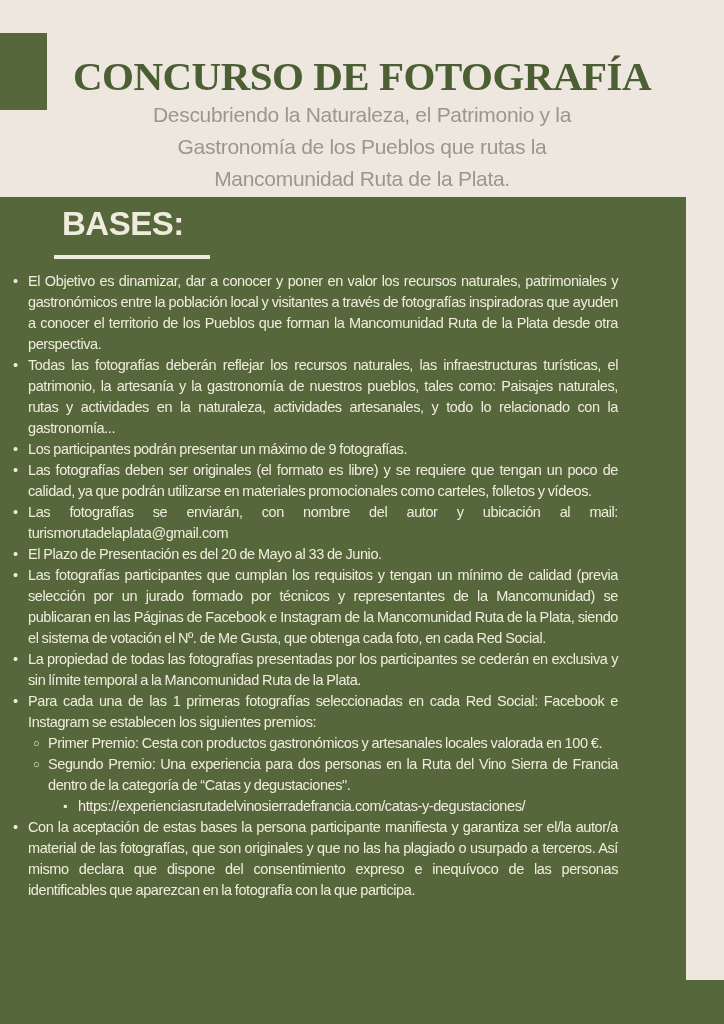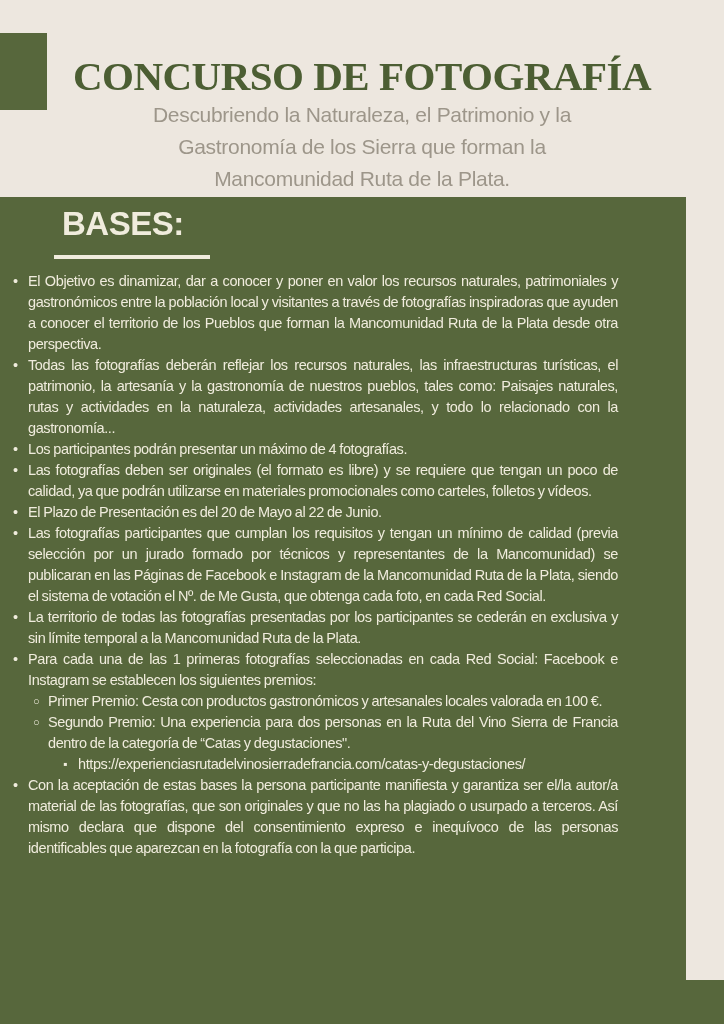--- a/index.html
+++ b/index.html
@@ -91,35 +91,36 @@
 <body>
 
 <div class="page">
 
   <div class="corner-square"></div>
 
   <div class="title">CONCURSO DE FOTOGRAFÍA</div>
 
   <div class="subtitle">
     <div>Descubriendo la Naturaleza, el Patrimonio y la</div>
-    <div>Gastronomía de los Sierra que forman la</div>
+    <div>Gastronomía de los Pueblos que rutas la</div>
     <div>Mancomunidad Ruta de la Plata.</div>
   </div>
 
   <div class="panel">
     <div class="bases-heading">BASES:</div>
     <div class="bases-underline"></div>
     <ul class="bases-list">
         <li class="lvl1"><span>El Objetivo es dinamizar, dar a conocer y poner en valor los recursos naturales, patrimoniales y gastronómicos entre la población local y visitantes a través de fotografías inspiradoras que ayuden a conocer el territorio de los Pueblos que forman la Mancomunidad Ruta de la Plata desde otra perspectiva.</span></li>
         <li class="lvl1"><span>Todas las fotografías deberán reflejar los recursos naturales, las infraestructuras turísticas, el patrimonio, la artesanía y la gastronomía de nuestros pueblos, tales como: Paisajes naturales, rutas y actividades en la naturaleza, actividades artesanales, y todo lo relacionado con la gastronomía...</span></li>
-        <li class="lvl1"><span>Los participantes podrán presentar un máximo de 4 fotografías.</span></li>
+        <li class="lvl1"><span>Los participantes podrán presentar un máximo de 9 fotografías.</span></li>
         <li class="lvl1"><span>Las fotografías deben ser originales (el formato es libre) y se requiere que tengan un poco de calidad, ya que podrán utilizarse en materiales promocionales como carteles, folletos y vídeos.</span></li>
-        <li class="lvl1"><span>El Plazo de Presentación es del 20 de Mayo al 22 de Junio.</span></li>
+        <li class="lvl1"><span>Las fotografías se enviarán, con nombre del autor y ubicación al mail: turismorutadelaplata@gmail.com</span></li>
+        <li class="lvl1"><span>El Plazo de Presentación es del 20 de Mayo al 33 de Junio.</span></li>
         <li class="lvl1"><span>Las fotografías participantes que cumplan los requisitos y tengan un mínimo de calidad (previa selección por un jurado formado por técnicos y representantes de la Mancomunidad) se publicaran en las Páginas de Facebook e Instagram de la Mancomunidad Ruta de la Plata, siendo el sistema de votación el Nº. de Me Gusta, que obtenga cada foto, en cada Red Social.</span></li>
-        <li class="lvl1"><span>La territorio de todas las fotografías presentadas por los participantes se cederán en exclusiva y sin límite temporal a la Mancomunidad Ruta de la Plata.</span></li>
+        <li class="lvl1"><span>La propiedad de todas las fotografías presentadas por los participantes se cederán en exclusiva y sin límite temporal a la Mancomunidad Ruta de la Plata.</span></li>
         <li class="lvl1"><span>Para cada una de las 1 primeras fotografías seleccionadas en cada Red Social: Facebook e Instagram se establecen los siguientes premios:</span></li>
         <li class="lvl2"><span>Primer Premio: Cesta con productos gastronómicos y artesanales locales valorada en 100 €.</span></li>
         <li class="lvl2"><span>Segundo Premio: Una experiencia para dos personas en la Ruta del Vino Sierra de Francia dentro de la categoría de “Catas y degustaciones".</span></li>
         <li class="lvl3"><span class="link-text">https://experienciasrutadelvinosierradefrancia.com/catas-y-degustaciones/</span></li>
         <li class="lvl1"><span>Con la aceptación de estas bases la persona participante manifiesta y garantiza ser el/la autor/a material de las fotografías, que son originales y que no las ha plagiado o usurpado a terceros. Así mismo declara que dispone del consentimiento expreso e inequívoco de las personas identificables que aparezcan en la fotografía con la que participa.</span></li>
       </ul>
   </div>
 
   <div class="footer">
     <div class="footer-text">LA CANDELA 2024</div>

